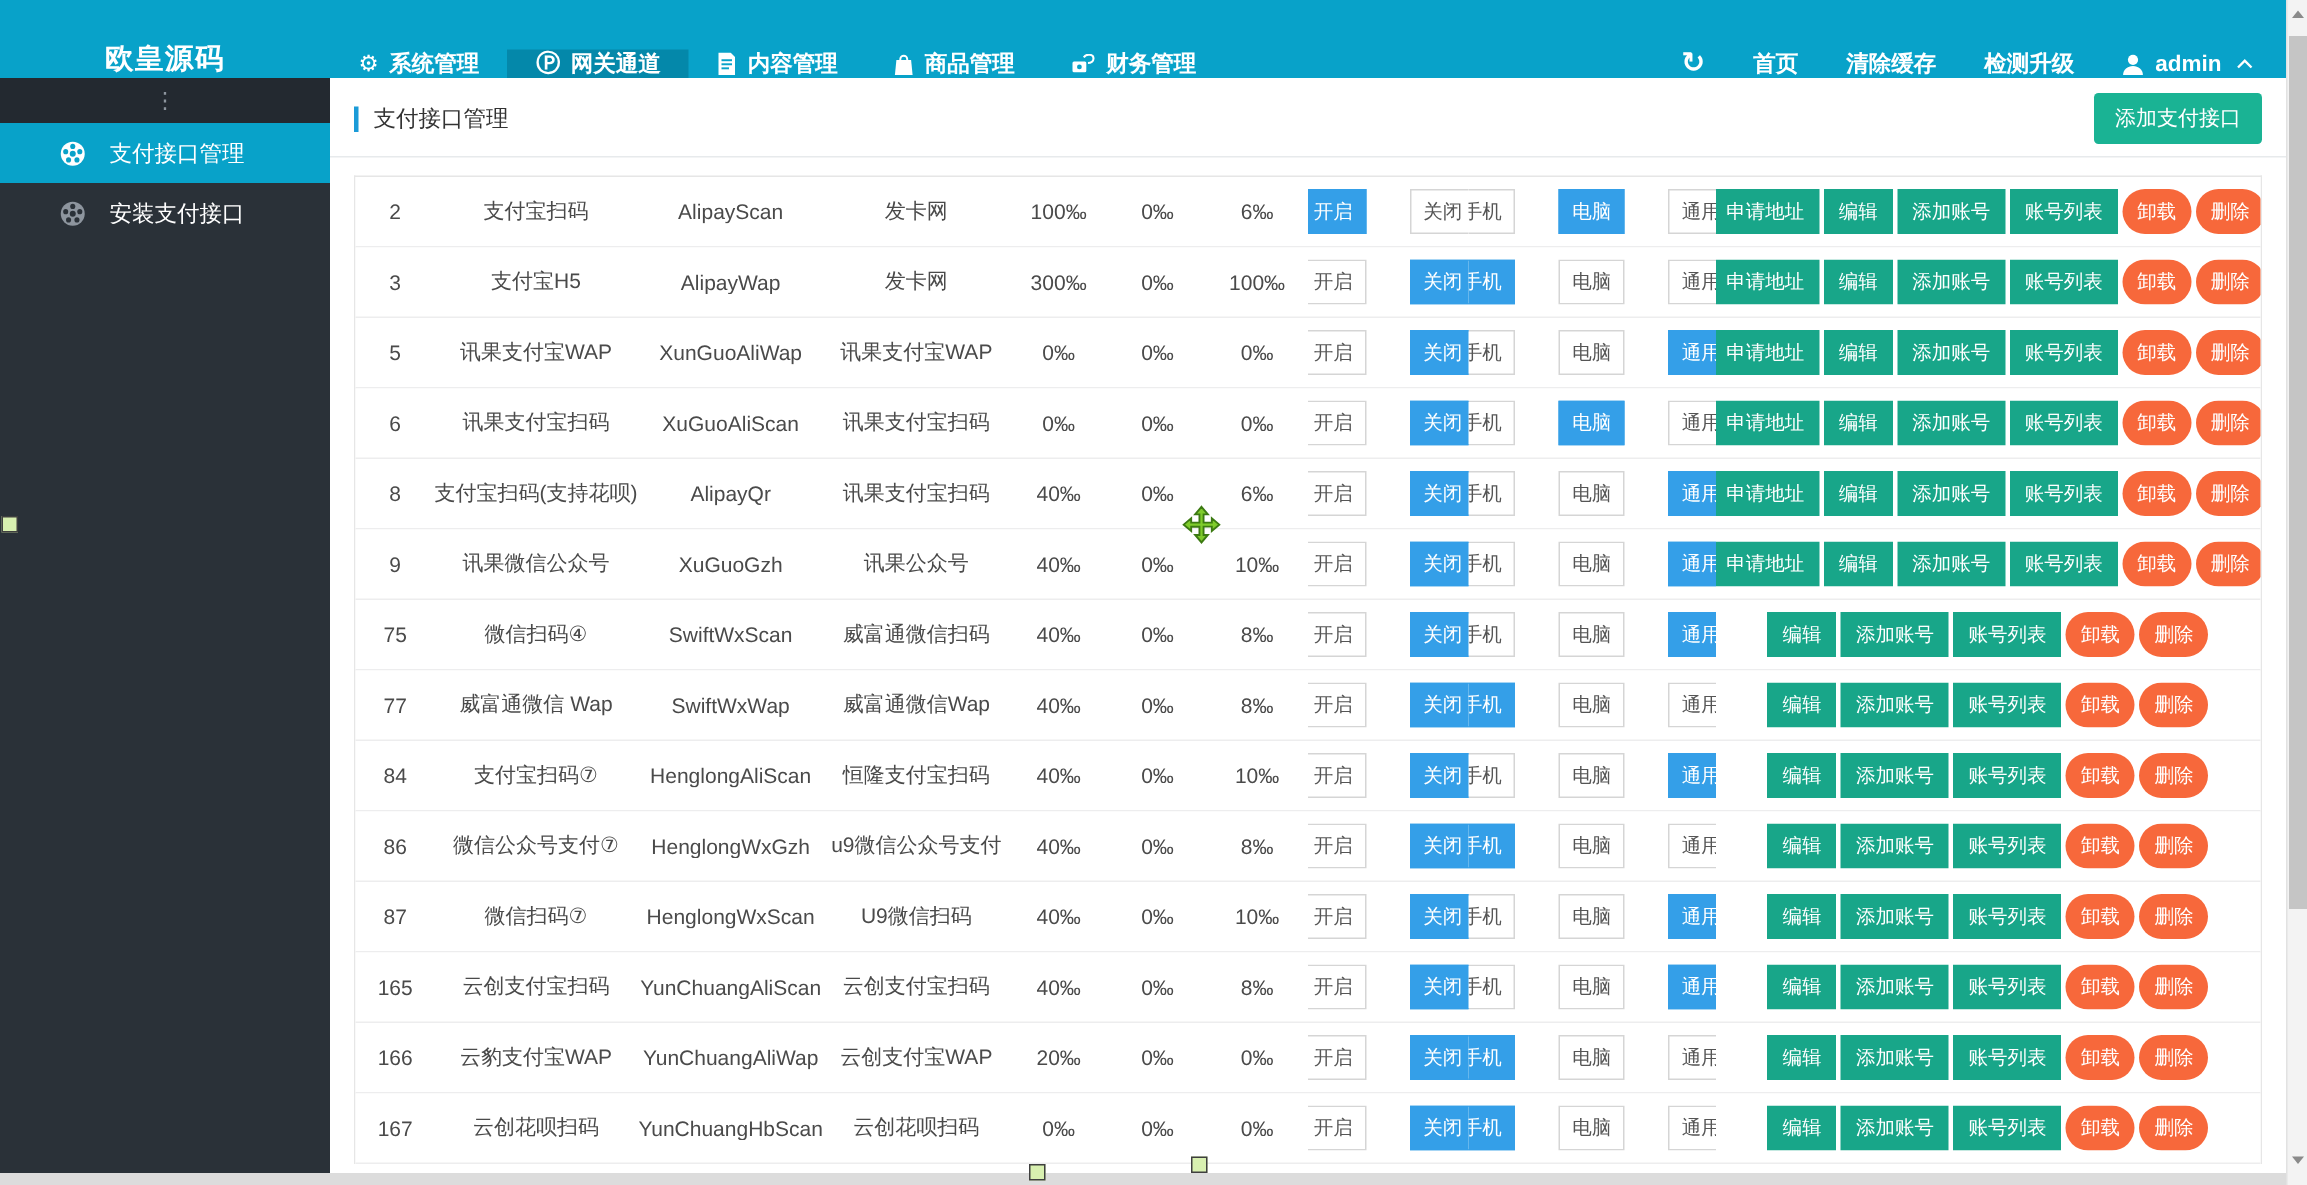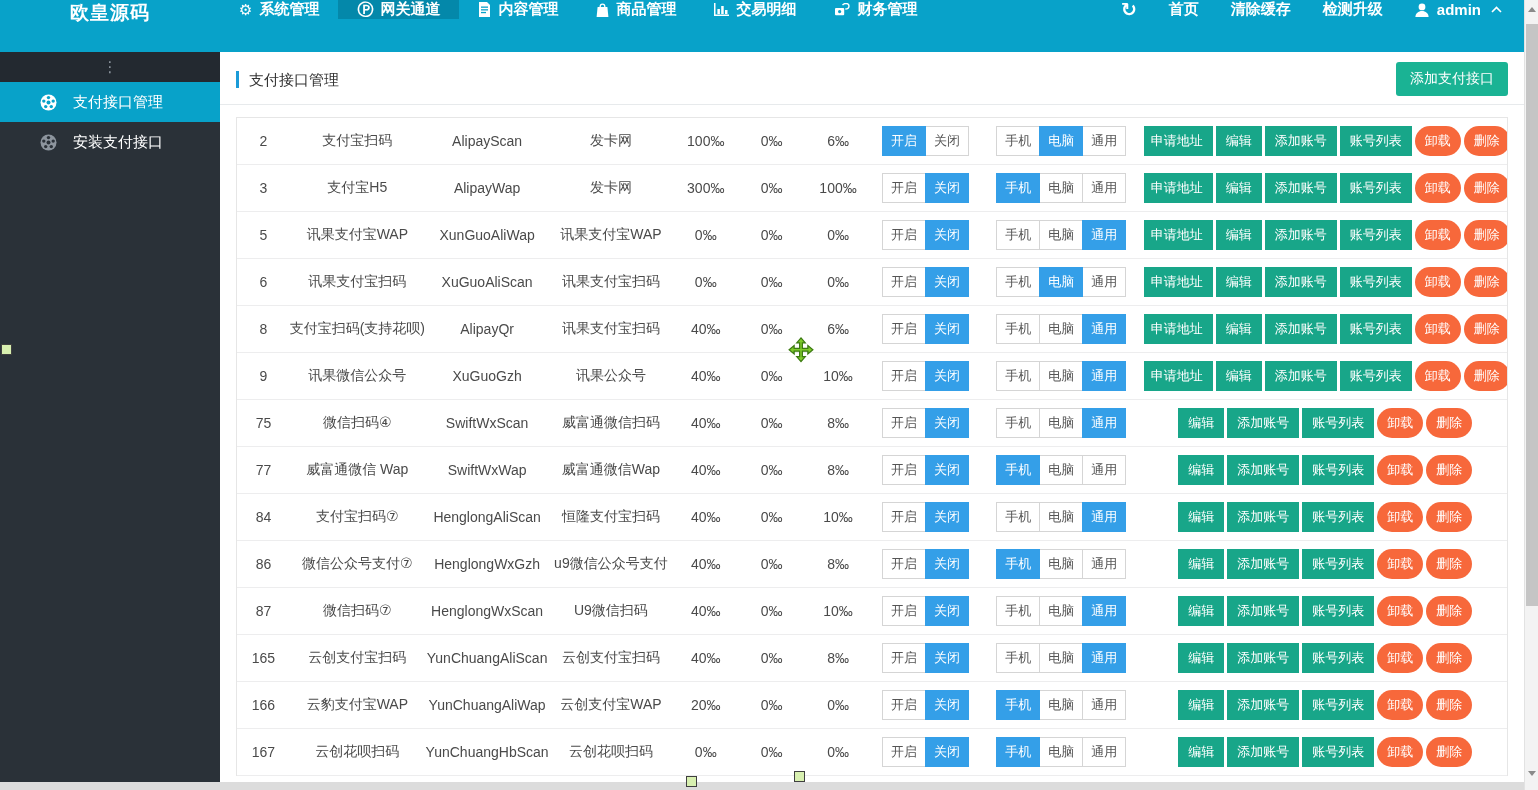--- a/index.html
+++ b/index.html
@@ -1,20 +1,20 @@
 <!DOCTYPE html>
 <html><head>
 <meta charset="utf-8">
 <style>
   * { box-sizing: border-box; margin: 0; padding: 0; }
   html,body { width: 1538px; height: 790px; overflow: hidden; }
   body { position: relative; font-family: "Liberation Sans", "DejaVu Sans", sans-serif; background: #fff; }
 
   
-  .topbar { position: absolute; left:0; top:0; width:1524px; height:52px; background:#08A2C9; display:flex; align-items:flex-start; color:#fff; z-index:10; }
+  .topbar { position: absolute; left:0; top:0; width:1524px; height:52px; background:#08A2C9; display:flex; align-items:flex-end; color:#fff; z-index:10; }
   .brand { width:220px; display:flex; align-items:center; justify-content:center; font-size:19px; font-weight:bold; letter-spacing:1px; }
   .nav { display:flex; align-items:stretch; }
   .nav-item { display:flex; align-items:center; gap:7px; padding:0 19px; font-size:15px; font-weight:bold; cursor:pointer; white-space:nowrap; }
   .nav-item.active { background:#0488AA; }
   .nav-ico { display:flex; align-items:center; font-size:15px; line-height:1; }
   .top-right { margin-left:auto; display:flex; align-items:stretch; }
   .top-link { display:flex; align-items:center; gap:8px; padding:0 16px; font-size:15px; font-weight:bold; cursor:pointer; white-space:nowrap; }
   .refresh-glyph { font-size:19px; font-weight:bold; line-height:1; }
   .chev { margin-left:2px; display:flex; align-items:center; }
 
@@ -39,21 +39,21 @@
   
   .table { margin-top:12px; width:1272px; border:1px solid #E6E6E6; border-bottom:none; }
   .tr { display:flex; align-items:center; height:47px; border-bottom:1px solid #EDEDEE; background:#fff; }
   .tr.header { height:36px; background:#F6F7F9; color:#99A0A9; border-bottom:1px solid #E6E6E6; }
   .td { display:flex; align-items:center; justify-content:center; text-align:center; font-size:14px; color:#4A4A4A; overflow:hidden; white-space:nowrap; }
   .tr.header .td { color:#99A0A9; }
   .c1{width:53px;} .c2{width:135px;} .c3{width:125px;} .c4{width:123px;}
   .c5{width:67px;} .c6{width:65px;} .c7{width:68px;} .c8{width:107px;}
   .c9{width:165px;} .c10{width:364px;}
 
-  .toggle-group { display:inline-flex; }
+  .toggle-group { display:inline-flex;gap:30px; }
   .toggle-btn { min-width:44px; height:30px; display:flex; align-items:center; justify-content:center; background:#fff; border:1px solid #D5D5D5; color:#555; font-size:13px; cursor:pointer; margin-left:-1px; padding:0 6px; }
   .toggle-btn:first-child { margin-left:0; }
   .toggle-btn.active { background:#349FE8; border-color:#349FE8; color:#fff; position:relative; z-index:1; }
 
   .actions { gap:3px; }
   .act-btn { height:30px; padding:0 10px; display:flex; align-items:center; font-size:13px; color:#fff; cursor:pointer; border:none; font-family:inherit; }
   .act-teal { background:#18A689; }
   .act-orange { background:#F7683B;border-radius:15px; }
 
   
@@ -95,31 +95,20 @@
       <span>内容管理</span>
     </div>
     <div class="nav-item">
       <span class="nav-ico">
         <svg width="13" height="14" viewBox="0 0 13 14">
             <path d="M1.6 4h9.8l1 10H.6z" fill="#fff"></path>
             <path d="M4.2 6V3.4a2.3 2.3 0 014.6 0V6" fill="none" stroke="#fff" stroke-width="1.3"></path>
           </svg>
       </span>
       <span>商品管理</span>
-    </div>
-    <div class="nav-item">
-      <span class="nav-ico">
-        <svg width="15" height="13" viewBox="0 0 15 13" fill="#fff">
-            <path d="M0 0h1.5v11.5H15V13H0z"></path>
-            <rect x="3.4" y="6" width="2.5" height="5"></rect>
-            <rect x="7.2" y="3" width="2.5" height="8"></rect>
-            <rect x="11" y="7" width="2.5" height="4"></rect>
-          </svg>
-      </span>
-      <span>交易明细</span>
     </div>
     <div class="nav-item">
       <span class="nav-ico">
         <svg width="16" height="13" viewBox="0 0 16 13">
             <path d="M8.5 2.2C10.5-.5 15 .1 15 3c0 2-1.8 3-3.7 3" fill="none" stroke="#fff" stroke-width="1.4"></path>
             <rect x="1" y="5" width="9.2" height="7.2" rx="1" fill="#fff"></rect>
             <circle cx="5.6" cy="8.6" r="1.6" fill="#08A2C9"></circle>
           </svg>
       </span>
       <span>财务管理</span>

